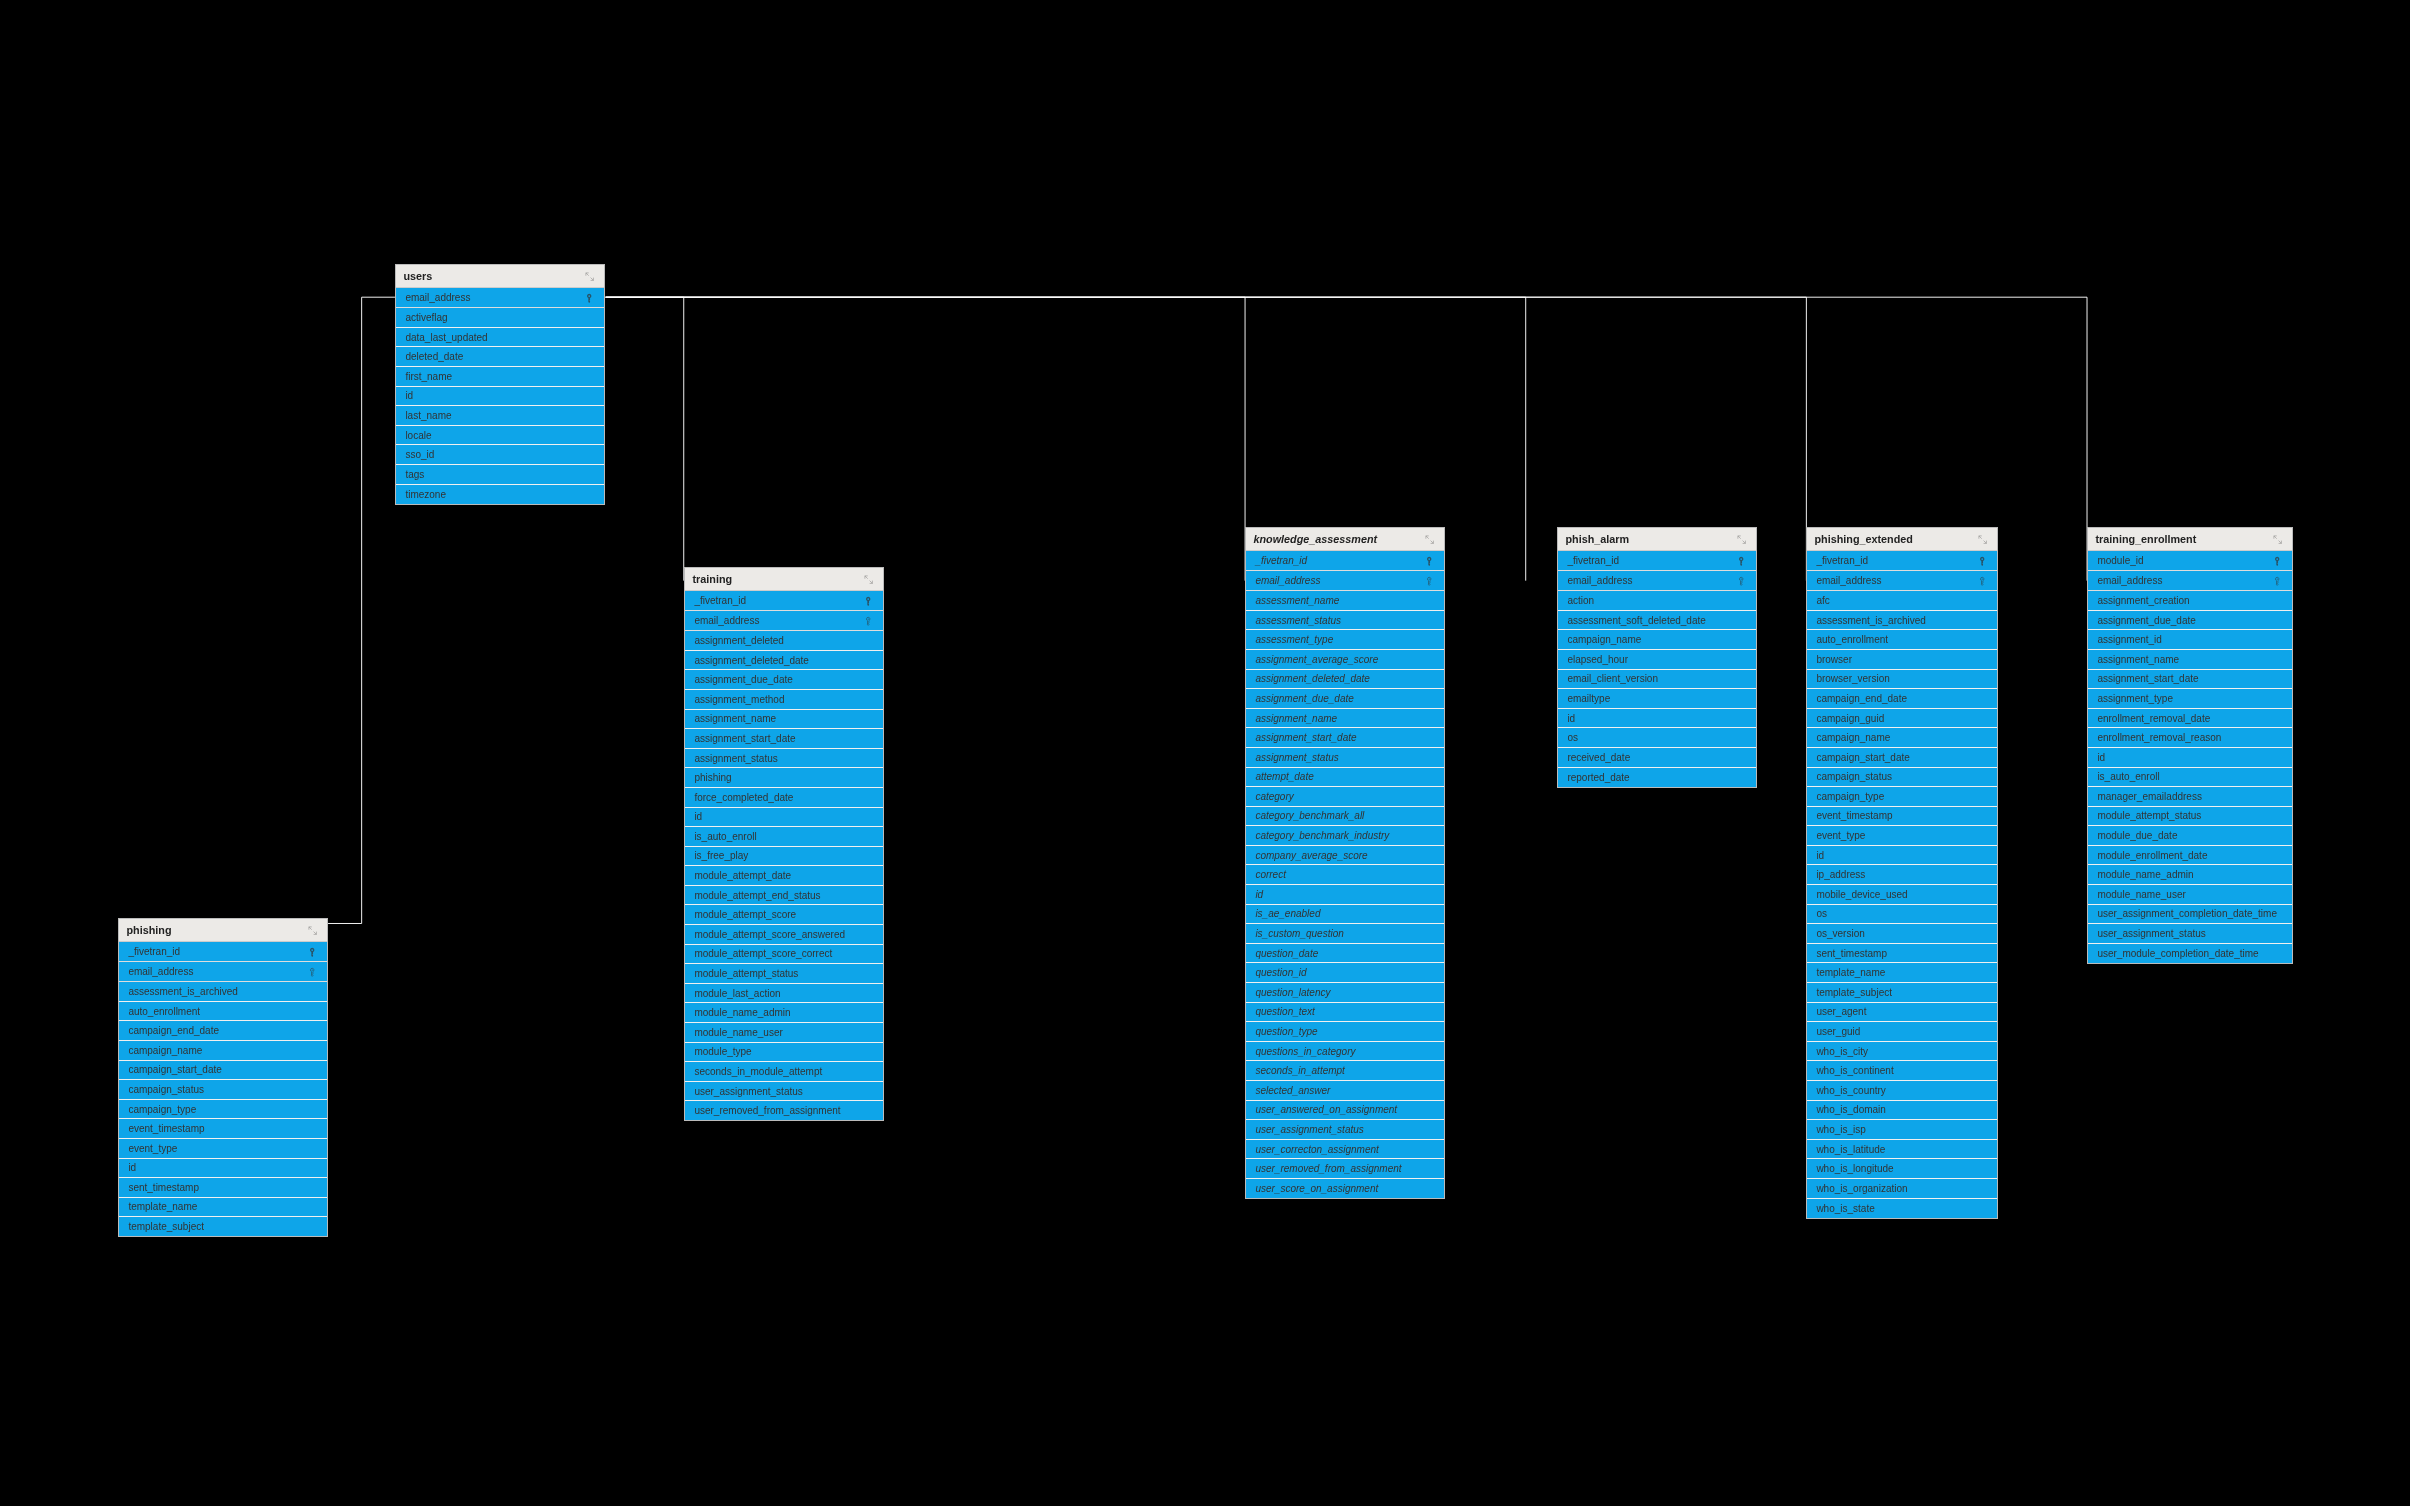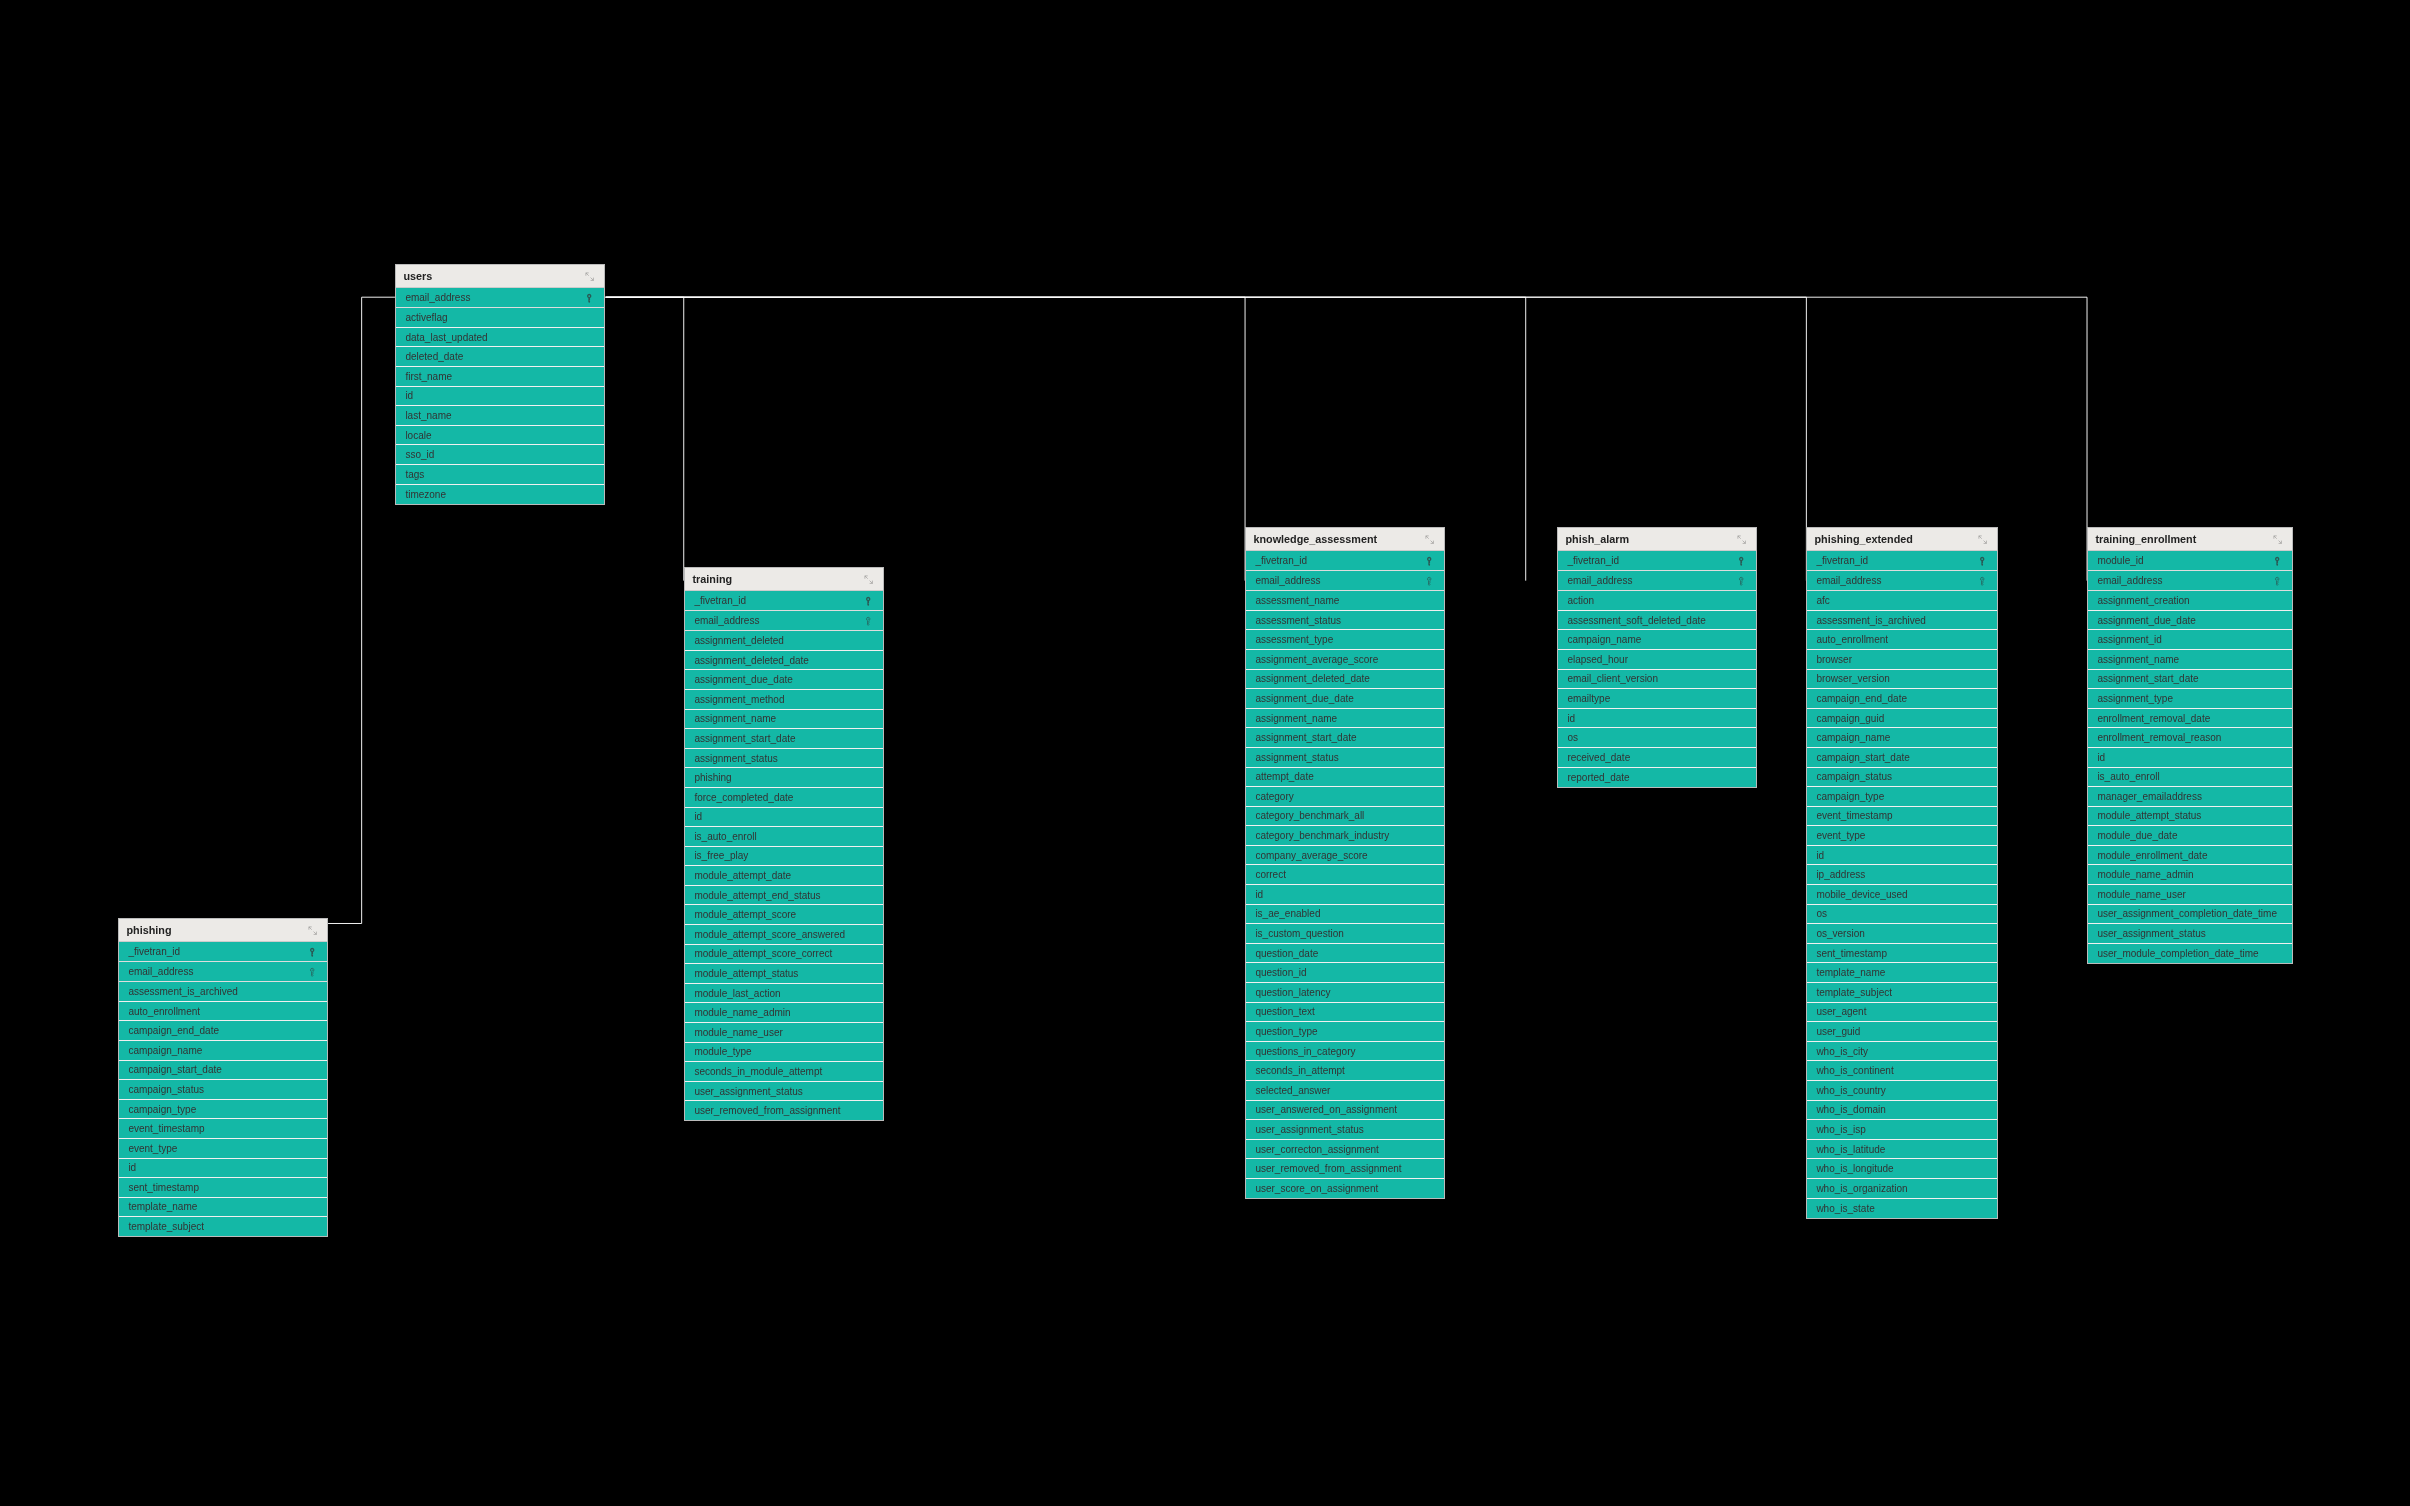--- a/index.html
+++ b/index.html
@@ -20,21 +20,21 @@
   }
   svg.connectors {
     position: absolute;
     top: 0; left: 0;
     width: 2411px;
     height: 1507px;
     pointer-events: none;
   }
   .table {
     position: absolute;
-    background: #14b8a6;
+    background: #0ea5e9;
     border: 0.9px solid #bbb;
     font-size: 10.4px;
     color: #222;
     box-shadow: 0 0.9px 1.9px rgba(0,0,0,0.15);
   }
   .table-header {
     display: flex;
     align-items: center;
     justify-content: space-between;
     background: #eceae7;
@@ -298,21 +298,21 @@
       <div class="row">
         <span class="col-name">seconds_in_module_attempt</span>
       </div>
       <div class="row">
         <span class="col-name">user_assignment_status</span>
       </div>
       <div class="row">
         <span class="col-name">user_removed_from_assignment</span>
       </div>
     </div>
-    <div class="table" style="left: 1245px; top: 527px; width: 200px;">
+    <div class="table" style="left: 1245px; top: 527px; width: 200px; font-style: italic;">
       <div class="table-header">
         <span>knowledge_assessment</span>
         <span class="icon">
           <svg viewBox="0 0 24 24">
             <path d="M4 4h6M4 4v6M4 4l6 6M20 20h-6M20 20v-6M20 20l-6-6"></path>
           </svg>
         </span>
       </div>
       <div class="row sep">
         <span class="col-name">_fivetran_id</span>

